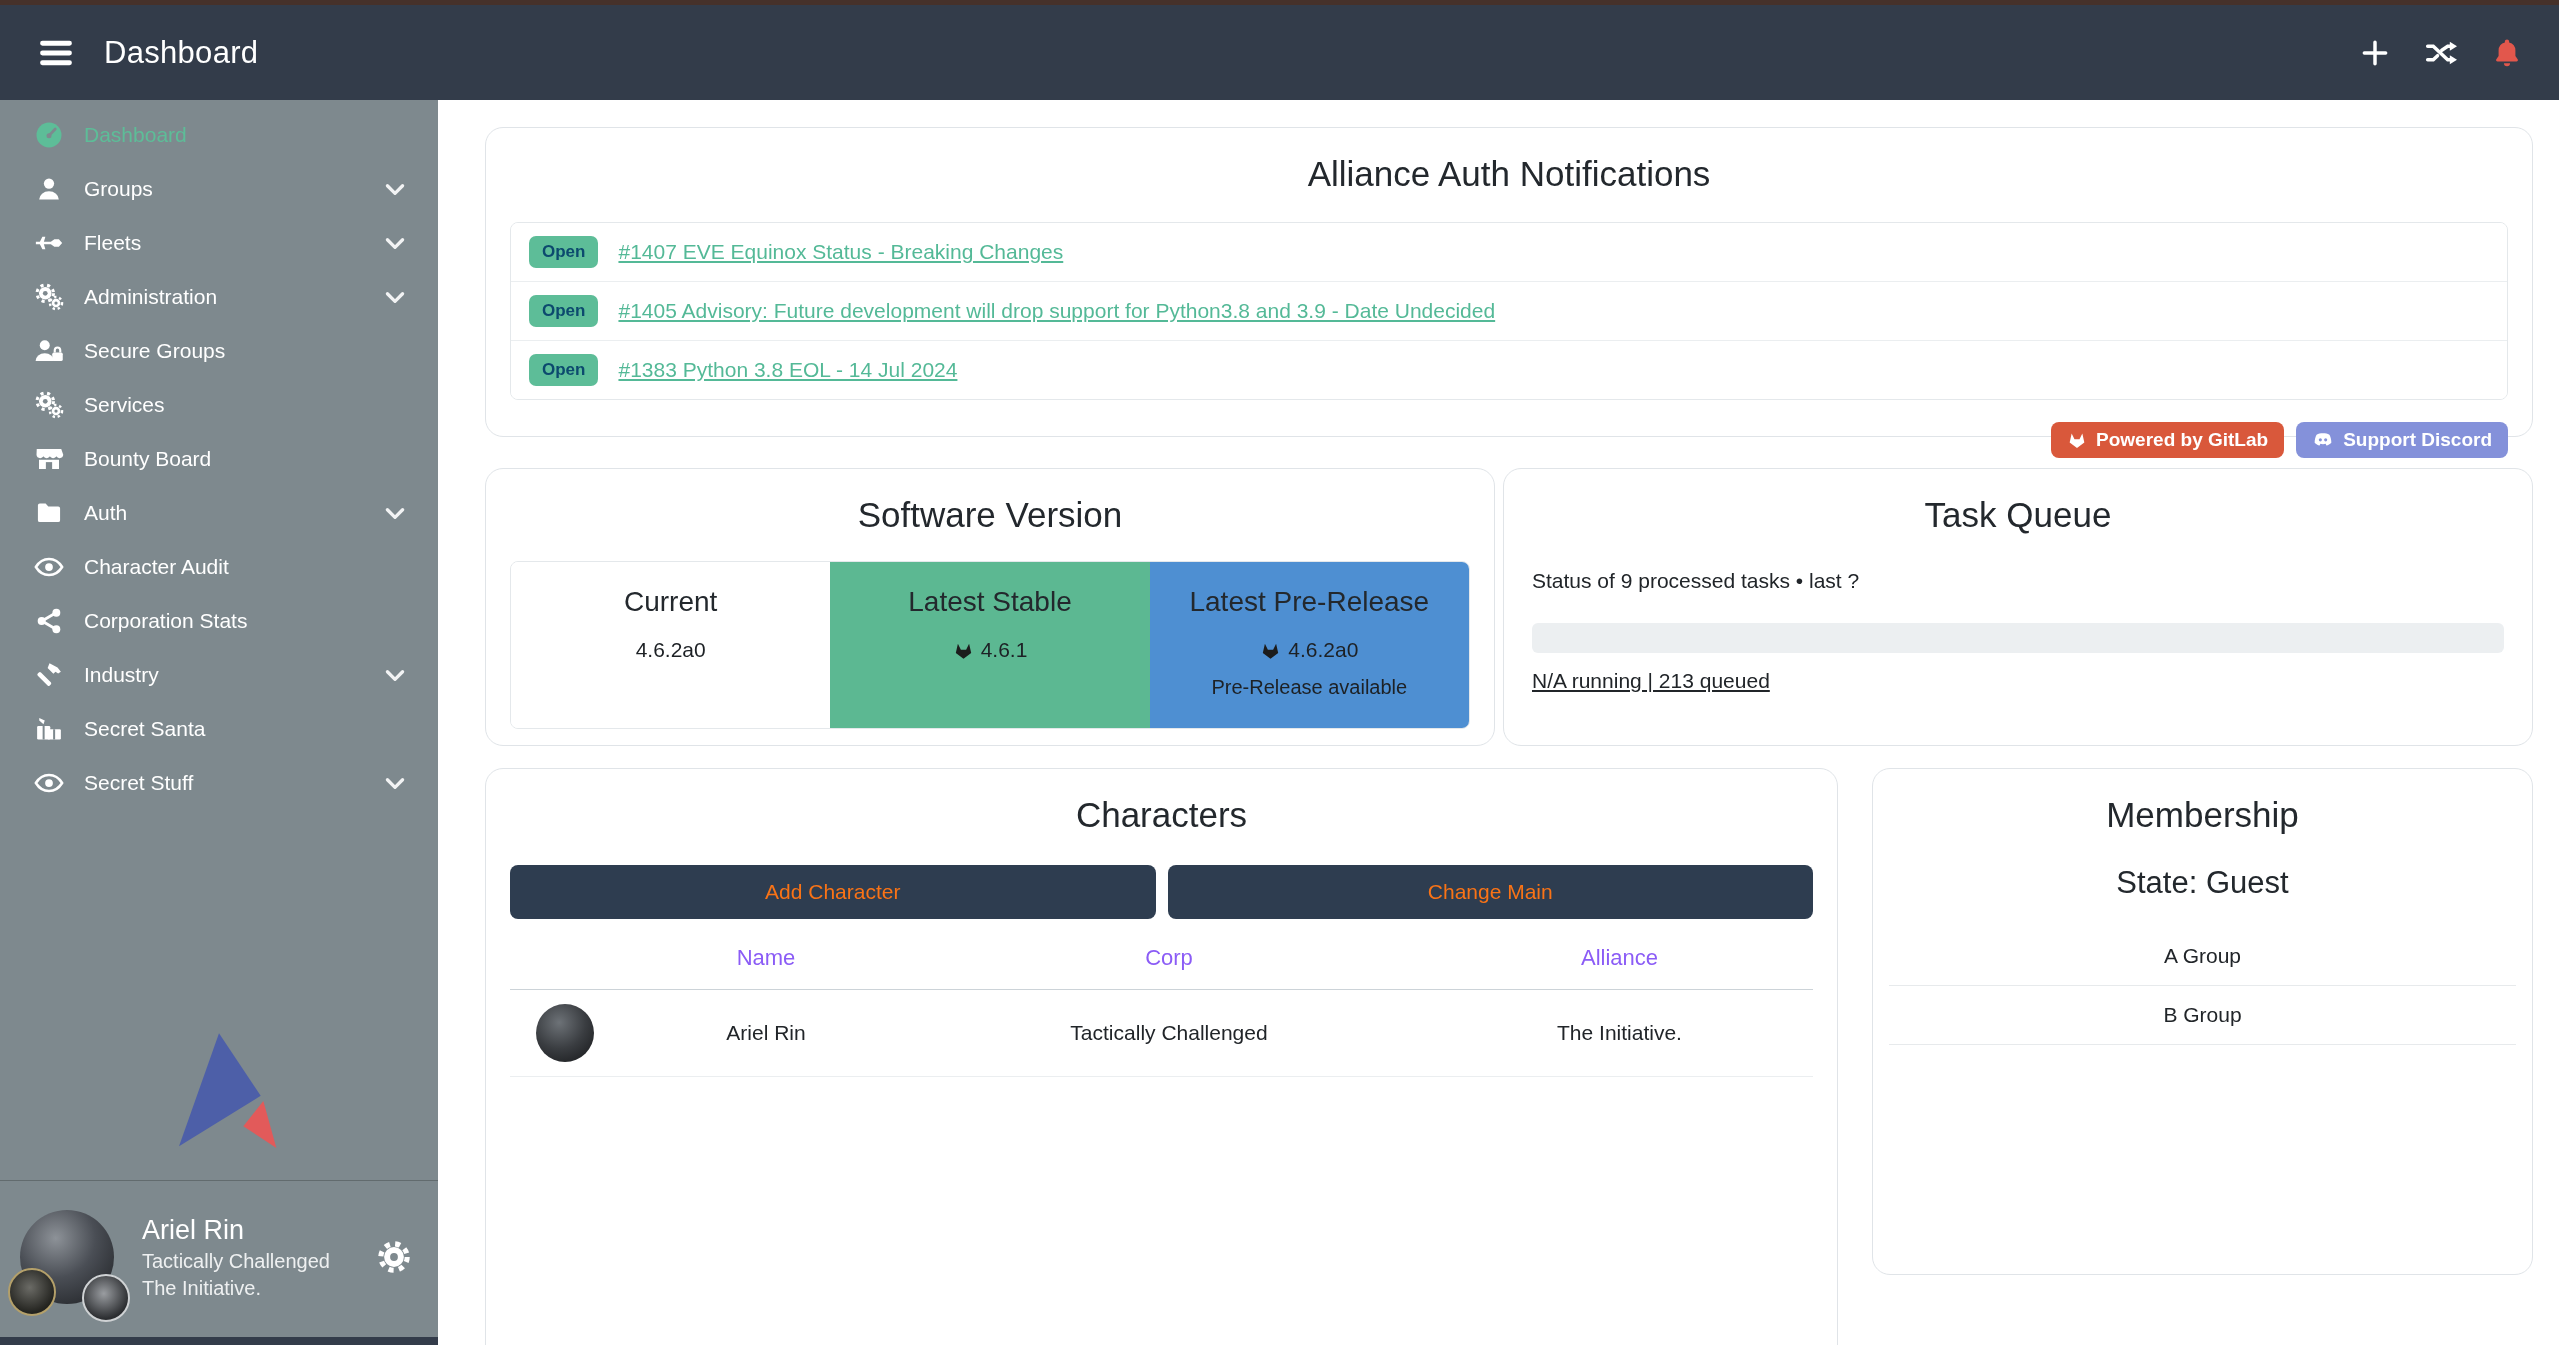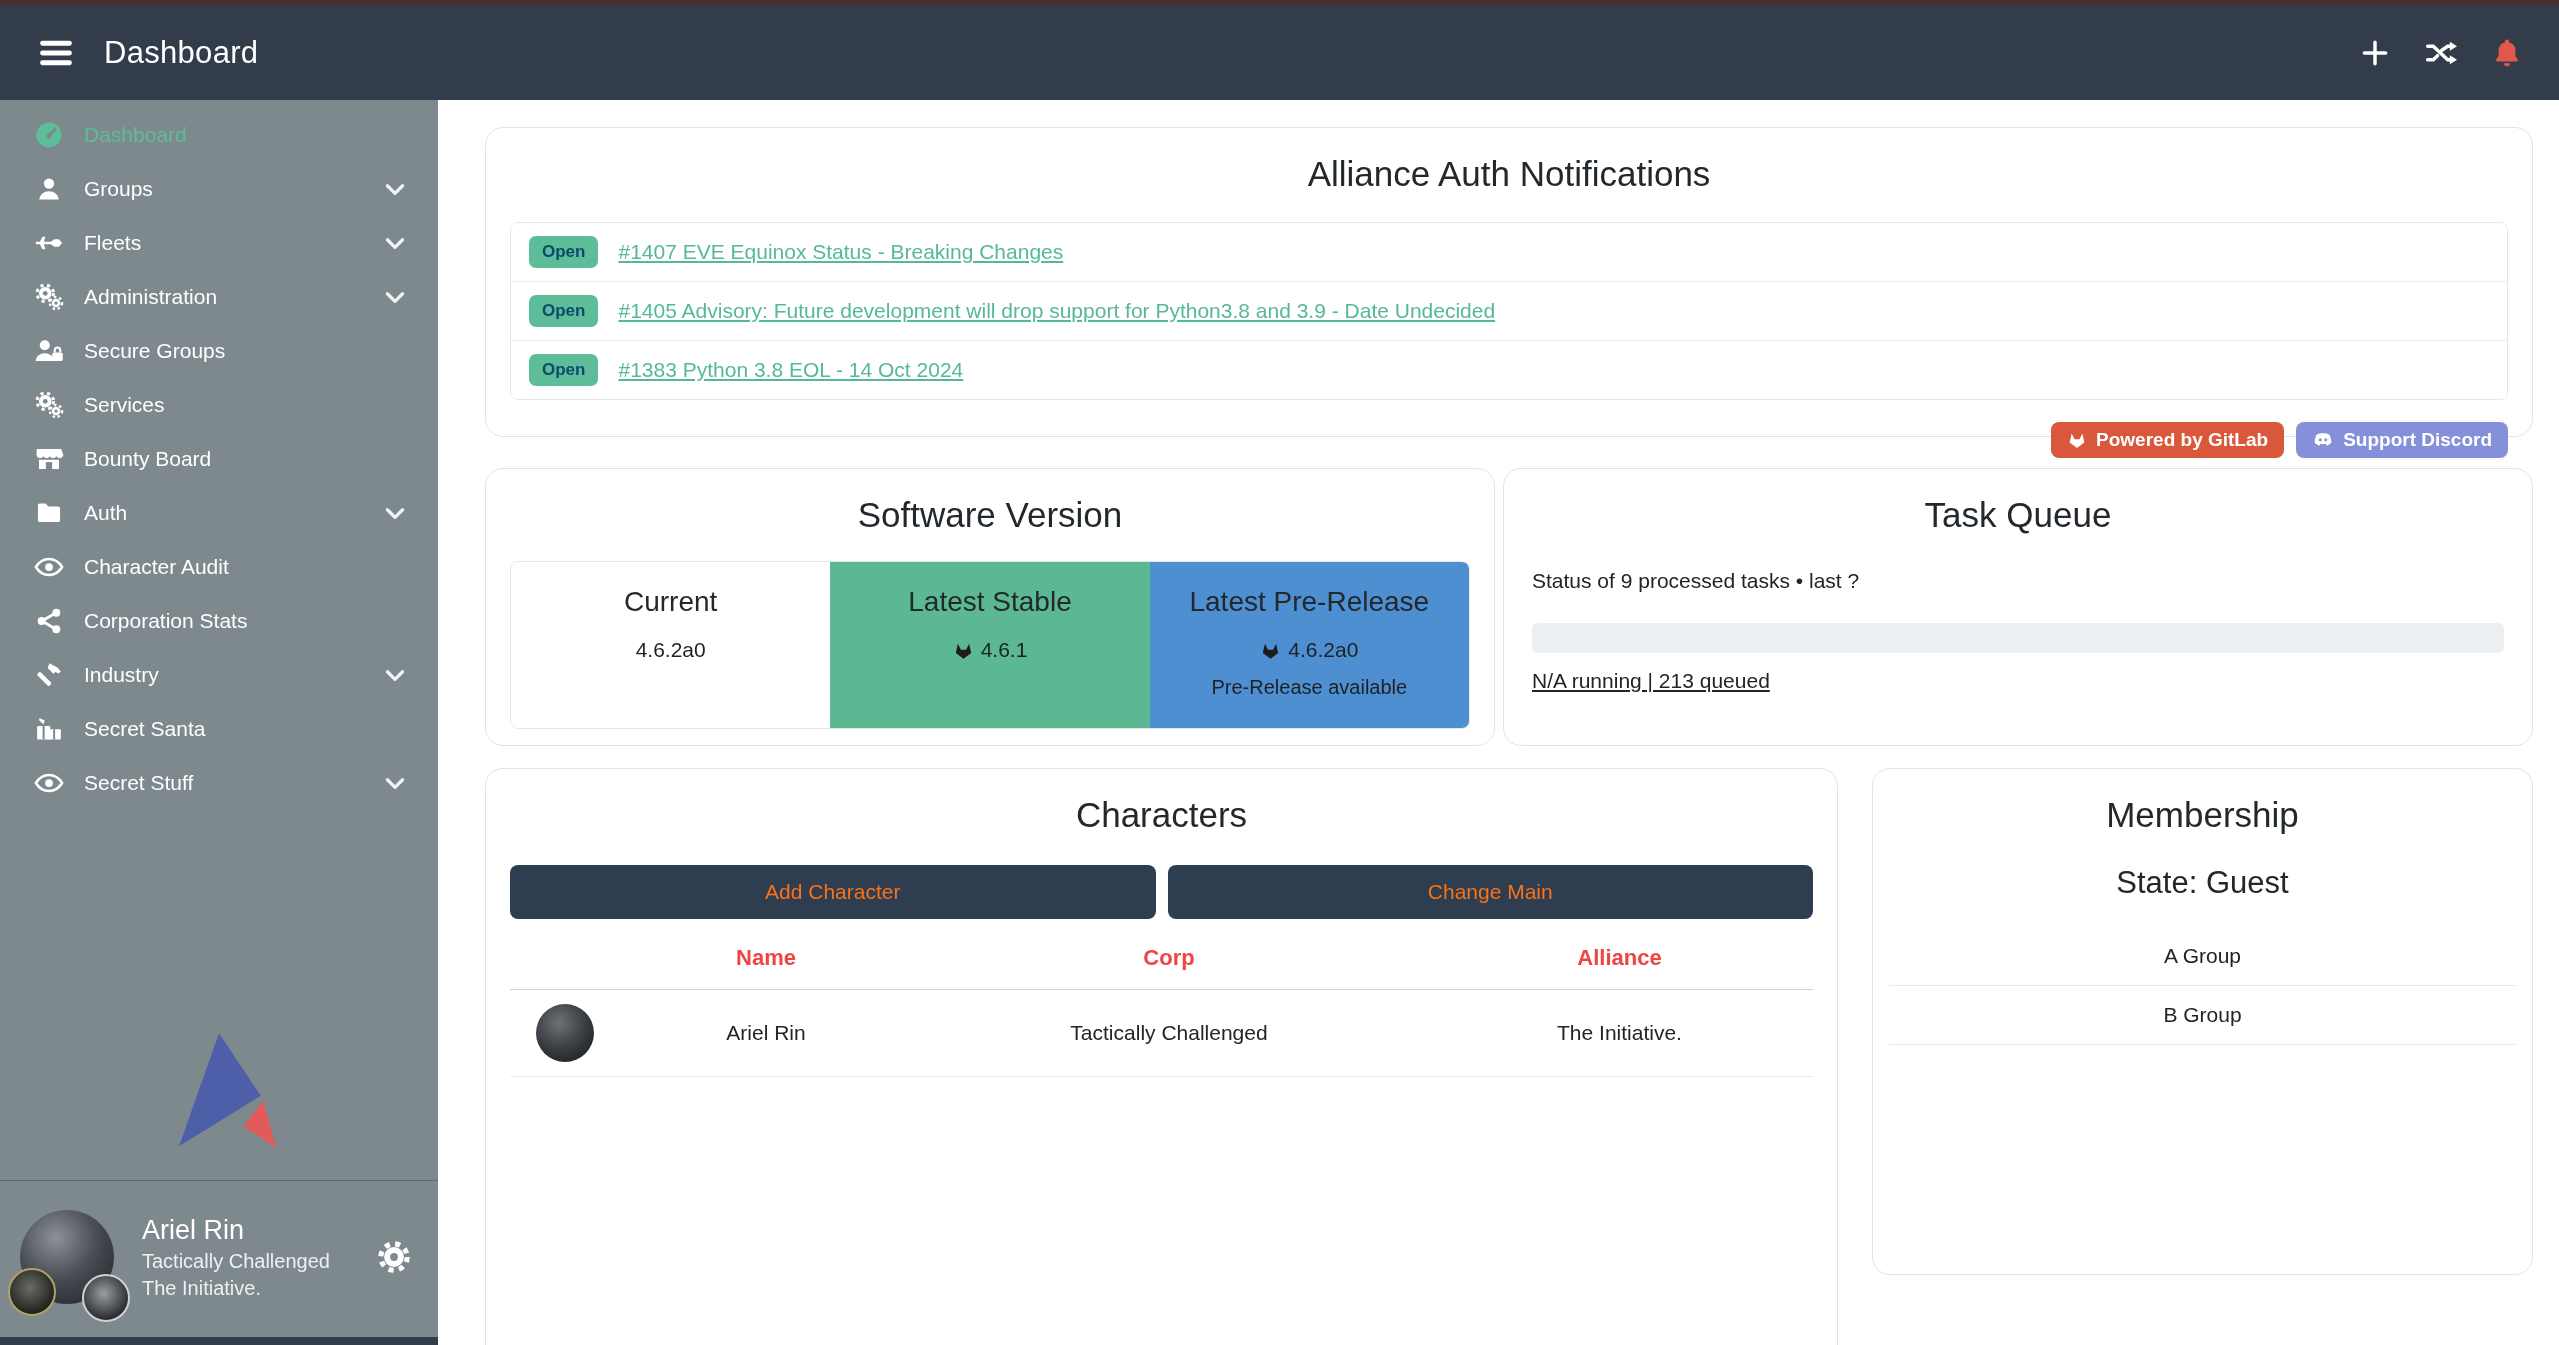--- a/index.html
+++ b/index.html
@@ -85,21 +85,21 @@
   .char-buttons{display:flex;gap:12px;margin:30px 24px 0;}
   .btn-dark{flex:1;height:54px;background:#2e3d50;color:#f97316;font-size:21px;border:none;border-radius:8px;
     display:flex;align-items:center;justify-content:center;cursor:pointer;font-family:inherit;}
   .char-table{margin:8px 24px 0;}
   .char-hrow,.char-drow{display:flex;align-items:center;}
   .char-hrow{border-bottom:1px solid #ccd3d8;}
   .char-cell-avatar{width:110px;flex:none;display:flex;justify-content:center;}
   .char-cell-name{width:292px;text-align:center;}
   .char-cell-corp{width:514px;text-align:center;}
   .char-cell-alliance{flex:1;text-align:center;}
-  .char-hrow > div{font-size:22px;font-weight:bold;color:#ef4444;padding:18px 0;}
+  .char-hrow > div{font-size:22px;font-weight:normal;color:#8b5cf6;padding:18px 0;}
   .char-drow{border-bottom:1px solid #ebeef0;}
   .char-drow > div{font-size:21px;color:#212529;padding:14px 0;}
   .char-avatar{width:58px;height:58px;border-radius:50%;
     background:radial-gradient(circle at 40% 32%,#6d7277 0%,#3a3d41 50%,#141517 100%);}
   
   .mem-state{text-align:center;font-size:31px;color:#23282d;margin-top:30px;}
   .mem-list{margin:26px 16px 0;}
   .mem-item{text-align:center;font-size:21px;color:#212529;padding:17px 0;border-bottom:1px solid #e7eaec;}
   svg{display:block;}
 </style>
@@ -358,21 +358,21 @@
       <div class="notif-row">
         <span class="badge-open">Open</span>
         <a class="notif-link">#1407 EVE Equinox Status - Breaking Changes</a>
       </div>
       <div class="notif-row">
         <span class="badge-open">Open</span>
         <a class="notif-link">#1405 Advisory: Future development will drop support for Python3.8 and 3.9 - Date Undecided</a>
       </div>
       <div class="notif-row">
         <span class="badge-open">Open</span>
-        <a class="notif-link">#1383 Python 3.8 EOL - 14 Oct 2024</a>
+        <a class="notif-link">#1383 Python 3.8 EOL - 14 Jul 2024</a>
       </div>
     </div>
     <div class="notif-footer">
       <div class="badge-gitlab">
         <span>
           <svg width="20" height="20" viewBox="0 0 24 24" fill="#fff">
               <path d="M12 21.5L3.2 14.9 5.6 4.2 9 11.2h6l3.4-7 2.4 10.7z"></path>
             </svg>
         </span>
         <span>Powered by GitLab</span>

